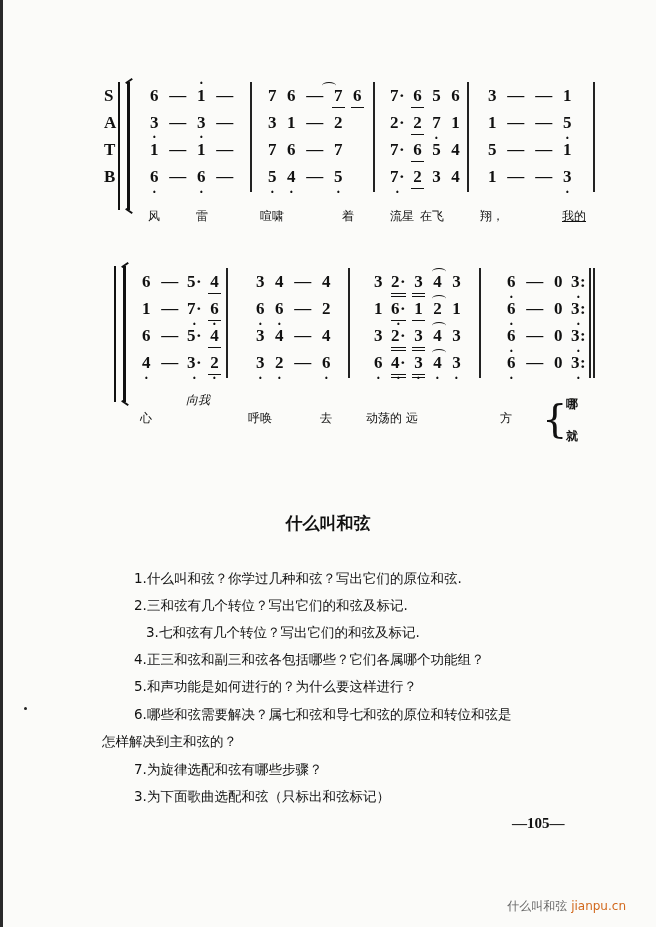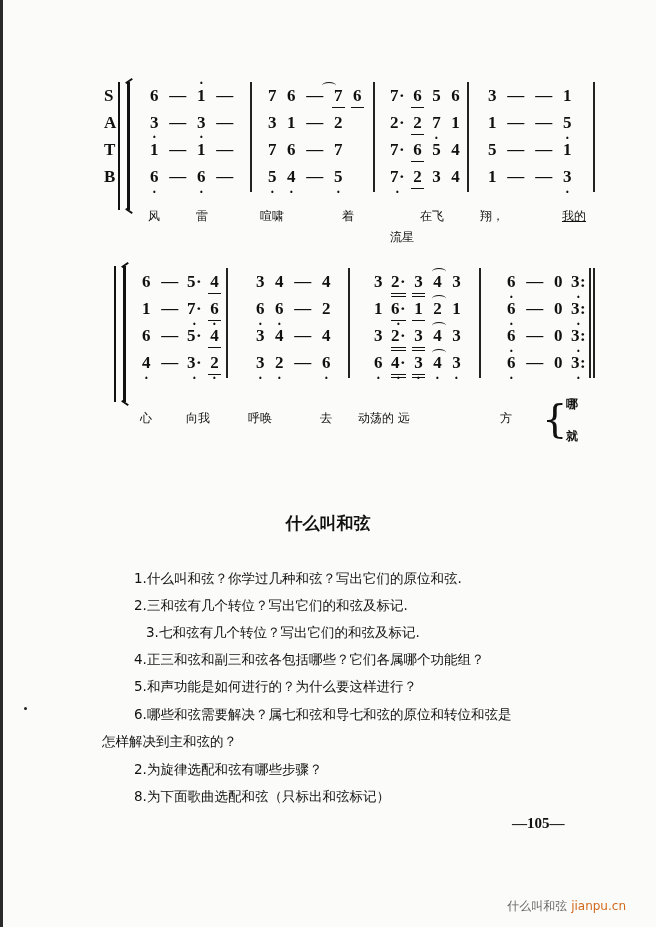--- a/index.html
+++ b/index.html
@@ -77,21 +77,21 @@
       <div class="note-row measure-cell" style="left: 486px; top: 113px;"><span class="n">1</span><span style="display: inline-block; width: 6px;"></span><span class="n dash">—</span><span style="display: inline-block; width: 6px;"></span><span class="n dash">—</span><span style="display: inline-block; width: 6px;"></span><span class="n lo">5<span class="dot">·</span></span><span style="display: inline-block; width: 6px;"></span></div>
       <div class="note-row measure-cell" style="left: 486px; top: 140px;"><span class="n">5</span><span style="display: inline-block; width: 6px;"></span><span class="n dash">—</span><span style="display: inline-block; width: 6px;"></span><span class="n dash">—</span><span style="display: inline-block; width: 6px;"></span><span class="n">1</span><span style="display: inline-block; width: 6px;"></span></div>
       <div class="note-row measure-cell" style="left: 486px; top: 167px;"><span class="n">1</span><span style="display: inline-block; width: 6px;"></span><span class="n dash">—</span><span style="display: inline-block; width: 6px;"></span><span class="n dash">—</span><span style="display: inline-block; width: 6px;"></span><span class="n lo">3<span class="dot">·</span></span><span style="display: inline-block; width: 6px;"></span></div>
     </div>
   <div class="tie" style="left:322px; top:82px;"></div>
 
   <div class="lyrics" style="left:148px; top:208px;">风</div>
   <div class="lyrics" style="left:196px; top:208px;">雷</div>
   <div class="lyrics" style="left:260px; top:208px;">喧啸</div>
   <div class="lyrics" style="left:342px; top:208px;">着</div>
-  <div class="lyrics" style="left:390px; top:208px;margin-top:21px;">流星</div>
+  <div class="lyrics" style="left:390px; top:208px;">流星</div>
   <div class="lyrics" style="left:420px; top:208px;">在飞</div>
   <div class="lyrics" style="left:480px; top:208px;">翔，</div>
   <div class="lyrics" style="left:562px; top:208px; text-decoration: underline;">我的</div>
 </div>
 
 <div>
   <div class="score">
     <div class="bracket" style="left:114px; top:266px; height:136px;"></div>
   </div>
   <div class="barline" style="left:226px; top:268px; height:110px;"></div>
@@ -116,41 +116,41 @@
       <div class="note-row measure-cell" style="left: 505px; top: 299px;"><span class="n lo">6<span class="dot">·</span></span><span style="display: inline-block; width: 6px;"></span><span class="n dash">—</span><span style="display: inline-block; width: 6px;"></span><span class="n">0</span><span style="display: inline-block; width: 6px;"></span><span class="n lo">3:<span class="dot">·</span></span><span style="display: inline-block; width: 6px;"></span></div>
       <div class="note-row measure-cell" style="left: 505px; top: 326px;"><span class="n lo">6<span class="dot">·</span></span><span style="display: inline-block; width: 6px;"></span><span class="n dash">—</span><span style="display: inline-block; width: 6px;"></span><span class="n">0</span><span style="display: inline-block; width: 6px;"></span><span class="n lo">3:<span class="dot">·</span></span><span style="display: inline-block; width: 6px;"></span></div>
       <div class="note-row measure-cell" style="left: 505px; top: 353px;"><span class="n lo">6<span class="dot">·</span></span><span style="display: inline-block; width: 6px;"></span><span class="n dash">—</span><span style="display: inline-block; width: 6px;"></span><span class="n">0</span><span style="display: inline-block; width: 6px;"></span><span class="n lo">3:<span class="dot">·</span></span><span style="display: inline-block; width: 6px;"></span></div>
     </div>
   <div class="tie" style="left:432px; top:268px;"></div>
   <div class="tie" style="left:432px; top:295px;"></div>
   <div class="tie" style="left:432px; top:322px;"></div>
   <div class="tie" style="left:432px; top:349px;"></div>
 
   <div class="lyrics" style="left:140px; top:410px;">心</div>
-  <div class="lyrics" style="left:186px; top:410px;">向我</div>
+  <div class="lyrics" style="left:186px; top:392px;font-style:italic;">向我</div>
   <div class="lyrics" style="left:248px; top:410px;">呼唤</div>
   <div class="lyrics" style="left:320px; top:410px;">去</div>
-  <div class="lyrics" style="left:358px; top:410px;">动荡的 远</div>
+  <div class="lyrics" style="left:366px; top:410px;">动荡的 远</div>
   <div class="lyrics" style="left:500px; top:410px;">方</div>
   <div class="brace" style="left:542px; top:398px;">{</div>
   <div class="lyrics" style="left:566px; top:396px; font-weight:bold;">哪</div>
   <div class="lyrics" style="left:566px; top:428px; font-weight:bold;">就</div>
 </div>
 
 <div class="title" style="top:512px;">什么叫和弦</div>
 
 <div class="q" style="left:134px; top:570px;">1.什么叫和弦？你学过几种和弦？写出它们的原位和弦.</div>
 <div class="q" style="left:134px; top:597px;">2.三和弦有几个转位？写出它们的和弦及标记.</div>
 <div class="q" style="left:146px; top:624px;">3.七和弦有几个转位？写出它们的和弦及标记.</div>
 <div class="q" style="left:134px; top:651px;">4.正三和弦和副三和弦各包括哪些？它们各属哪个功能组？</div>
 <div class="q" style="left:134px; top:678px;">5.和声功能是如何进行的？为什么要这样进行？</div>
 <div class="q" style="left:134px; top:706px;">6.哪些和弦需要解决？属七和弦和导七和弦的原位和转位和弦是</div>
 <div class="q" style="left:102px; top:733px;">怎样解决到主和弦的？</div>
-<div class="q" style="left:134px; top:761px;">2.为旋律选配和弦有哪些步骤？</div>
-<div class="q" style="left:134px; top:788px;">8.为下面歌曲选配和弦（只标出和弦标记）</div>
+<div class="q" style="left:134px; top:761px;">7.为旋律选配和弦有哪些步骤？</div>
+<div class="q" style="left:134px; top:788px;">3.为下面歌曲选配和弦（只标出和弦标记）</div>
 
 <div class="speck" style="left:24px; top:707px;"></div>
 
 <div class="page-num" style="left:512px; top:815px;">—105—</div>
 
 <div class="watermark">
   <span>什么叫和弦</span>
   <span class="site">jianpu.cn</span>
 </div>
 

